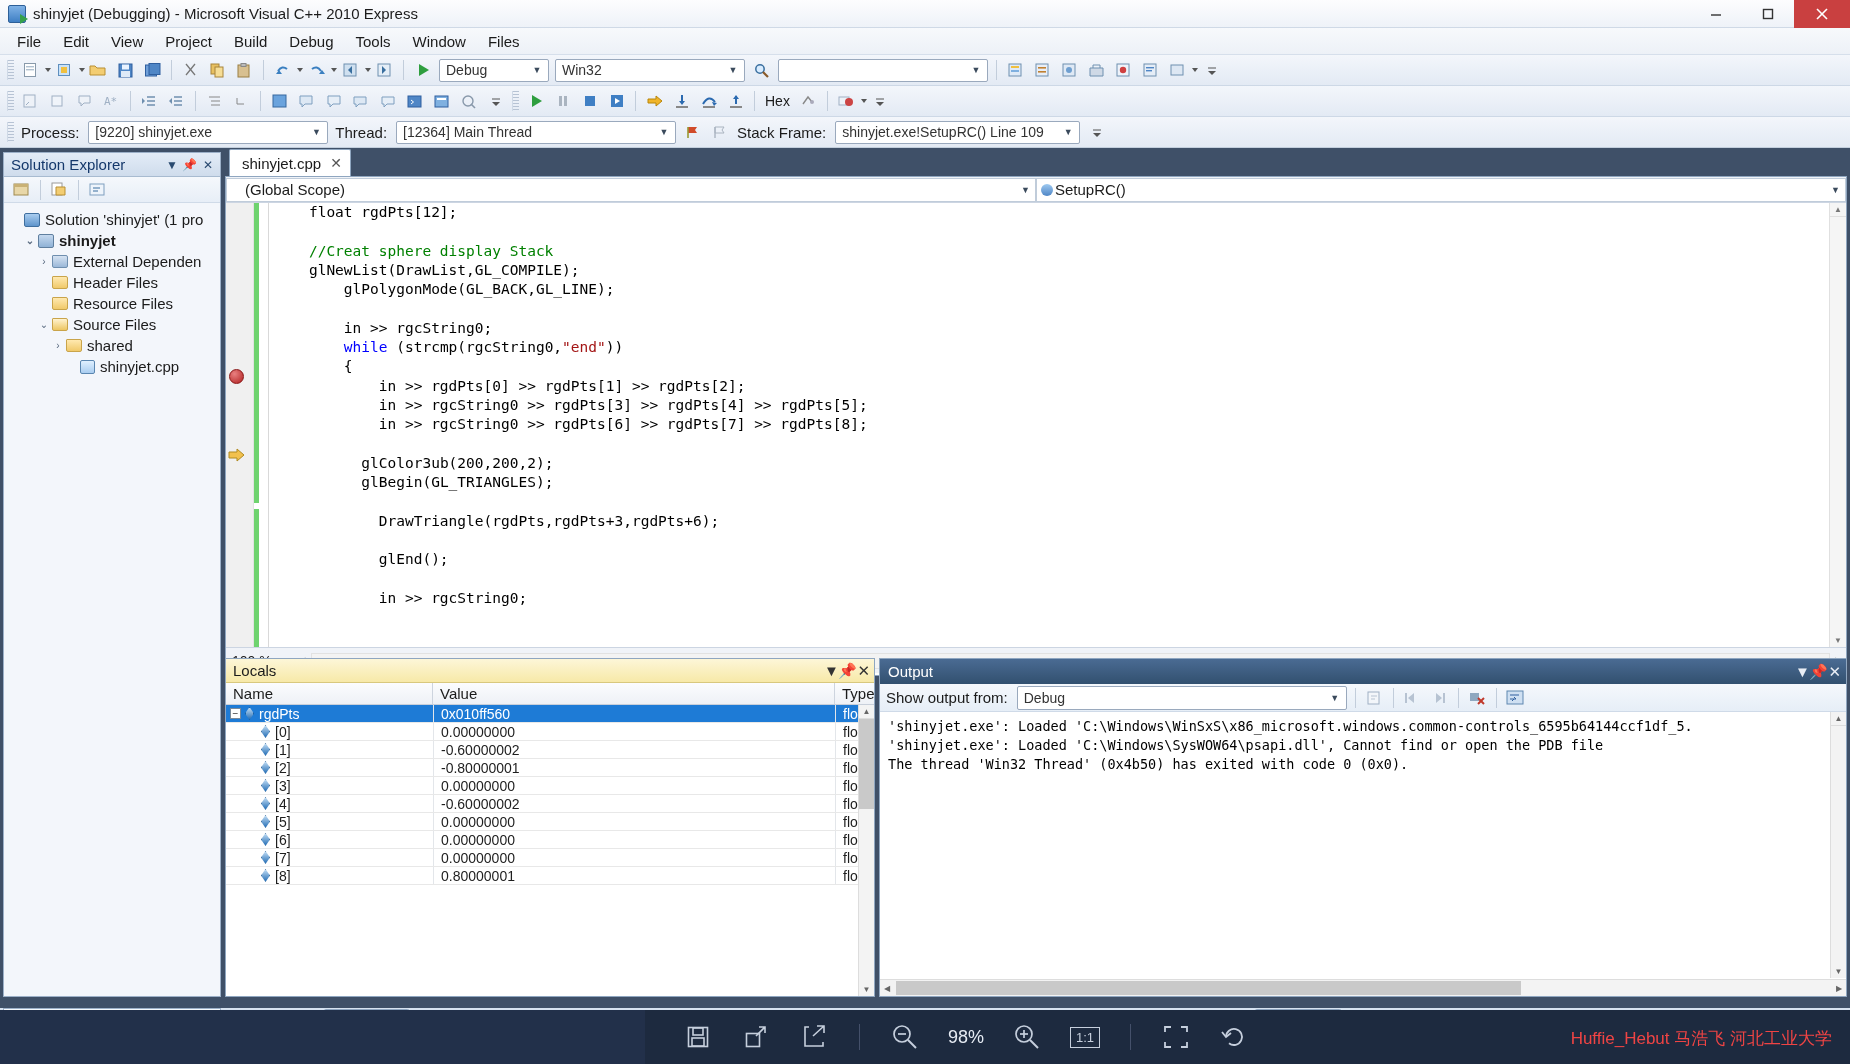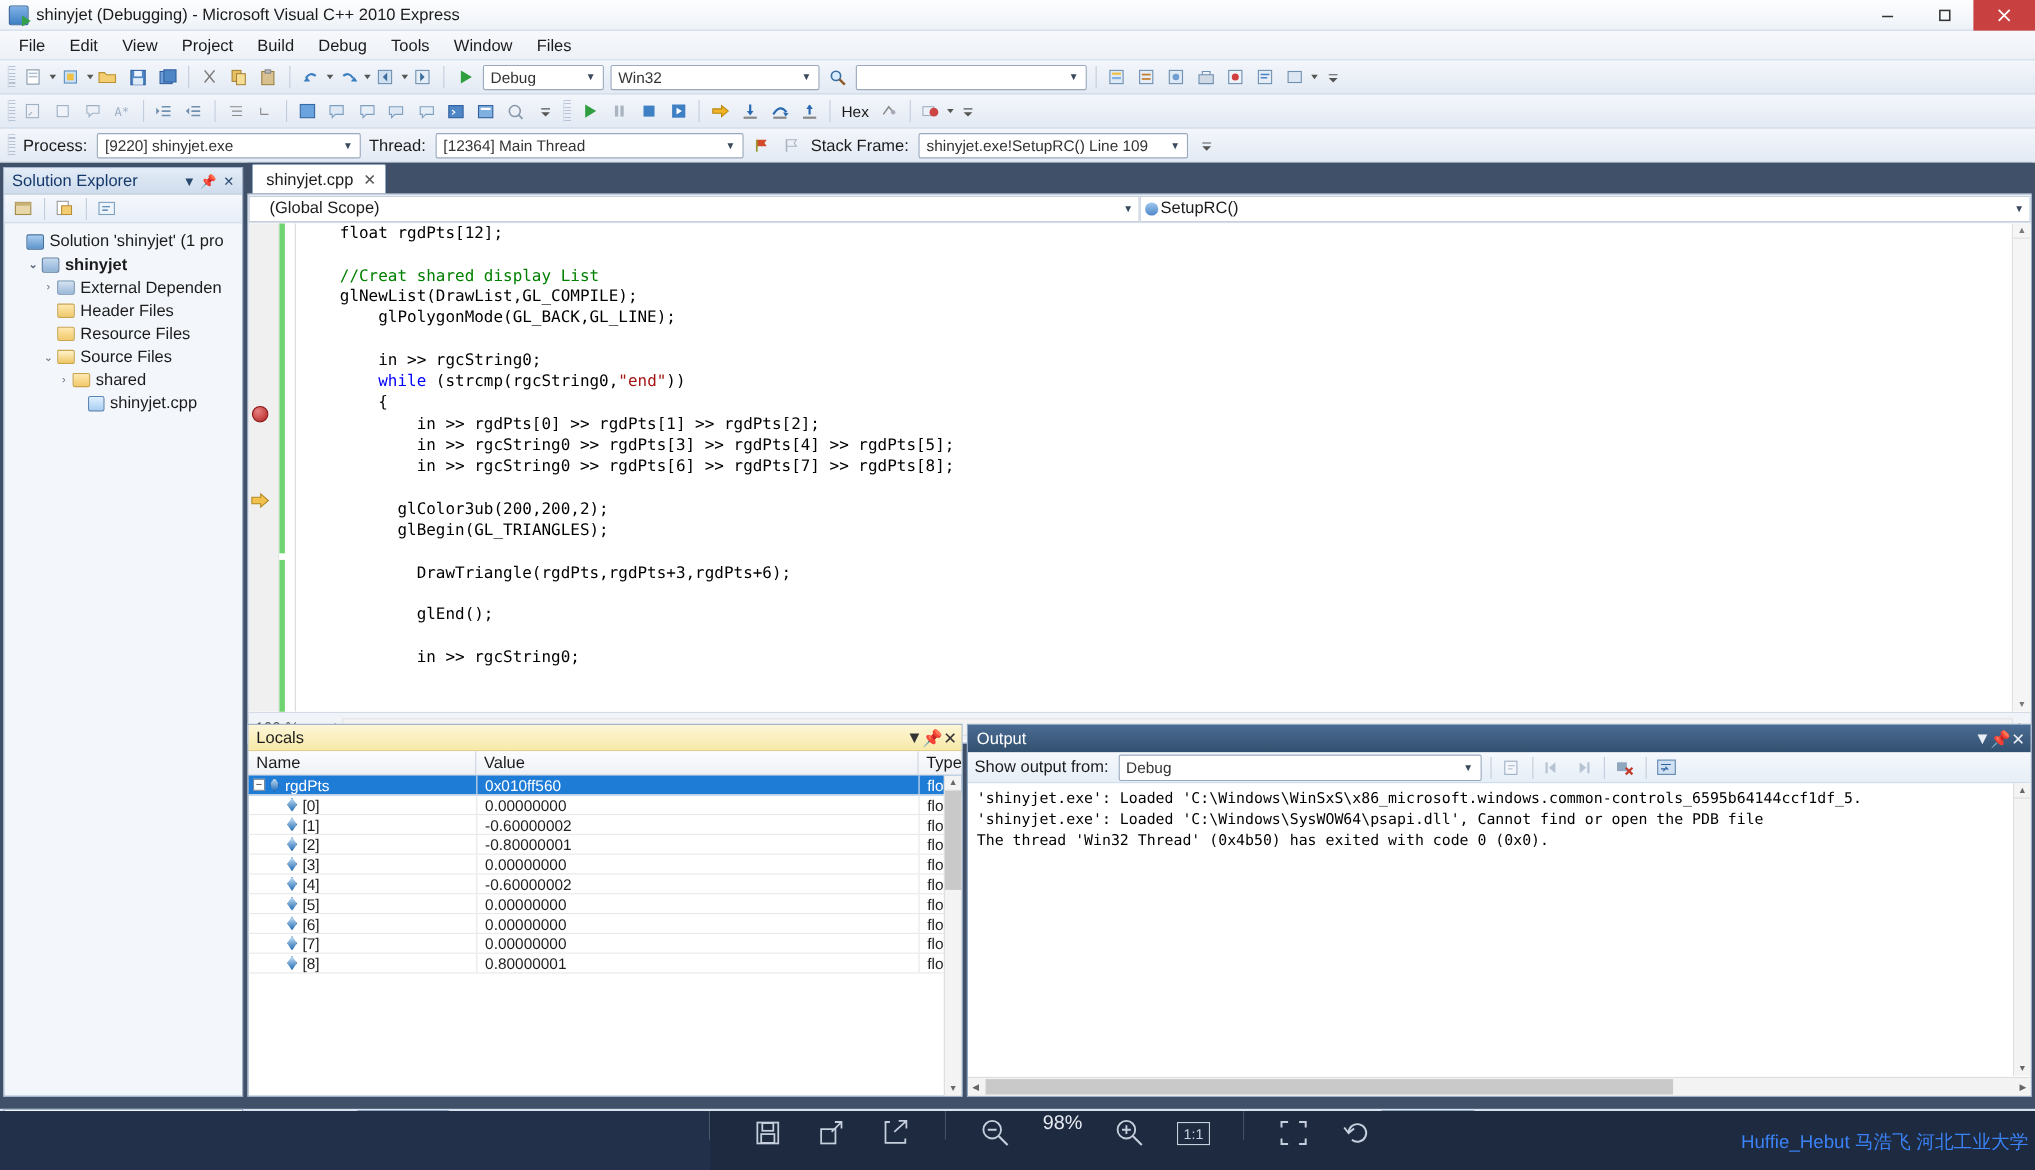--- a/index.html
+++ b/index.html
@@ -180,25 +180,25 @@
              background:linear-gradient(#f5f8fc,#e4ecf6); border:1px solid #9cb0c8;
              display:flex; align-items:center; justify-content:space-between; padding:0 4px; }
   .lsbar { flex:1; height:14px; margin:0 4px; background:#cdd9e8; border:1px solid #aab9cc;}
 
   
   .status { position:absolute; left:0; bottom:0; width:1850px; height:28px;
             background:#2b4a7d; color:#fff; display:flex; align-items:center; padding-left:10px; font-size:15px;}
 
   
   .viewbar { position:absolute; left:645px; bottom:0; width:1205px; height:54px;
-             background:#1d2a3f; display:flex; align-items:flex-start; padding-left:30px;gap:12px; }
+             background:#1d2a3f; display:flex; align-items:center; padding-left:30px;gap:12px; }
   .vtool { width:46px; height:40px; display:flex; align-items:center; justify-content:center; color:#c6cfdd; }
   .vsep { width:1px; height:26px; background:#44506a; margin:0 10px; }
   .vpct { color:#e7ecf4; font-size:18px; padding:0 8px; }
-  .watermark { position:absolute; right:6px; bottom:14px; color:#3b82f6; font-size:17px; white-space:nowrap; }
+  .watermark { position:absolute; right:18px; bottom:14px; color:#ef4444; font-size:17px; white-space:nowrap; }
   .viewstrip { position:absolute; left:0; bottom:0; width:645px; height:54px; background:#22304a; }
 </style>
 </head>
 <body>
 
 <div class="app">
 
   <div class="titlebar">
     <div class="ticon"></div>
     <div class="ttext">shinyjet (Debugging) - Microsoft Visual C++ 2010 Express</div>
@@ -711,21 +711,21 @@
                 </svg>
             </div>
           </div>
           <div class="chgbar">
             <i style="top:0;height:300px"></i>
             <i style="top:306px;height:150px"></i>
           </div>
           <div class="vline"></div>
           <pre class="src" id="code-pre">    <span class="nrm">float rgdPts[12];</span>
 
-    <span class="cm">//Creat shared display List</span>
+    <span class="cm">//Creat sphere display Stack</span>
     <span class="nrm">glNewList(DrawList,GL_COMPILE);</span>
         <span class="nrm">glPolygonMode(GL_BACK,GL_LINE);</span>
 
         <span class="nrm">in &gt;&gt; rgcString0;</span>
         <span class="kw">while</span><span class="nrm"> (strcmp(rgcString0,</span><span class="st">"end"</span><span class="nrm">))</span>
         <span class="nrm">{</span>
             <span class="nrm">in &gt;&gt; rgdPts[0] &gt;&gt; rgdPts[1] &gt;&gt; rgdPts[2];</span>
             <span class="nrm">in &gt;&gt; rgcString0 &gt;&gt; rgdPts[3] &gt;&gt; rgdPts[4] &gt;&gt; rgdPts[5];</span>
             <span class="nrm">in &gt;&gt; rgcString0 &gt;&gt; rgdPts[6] &gt;&gt; rgdPts[7] &gt;&gt; rgdPts[8];</span>
 

